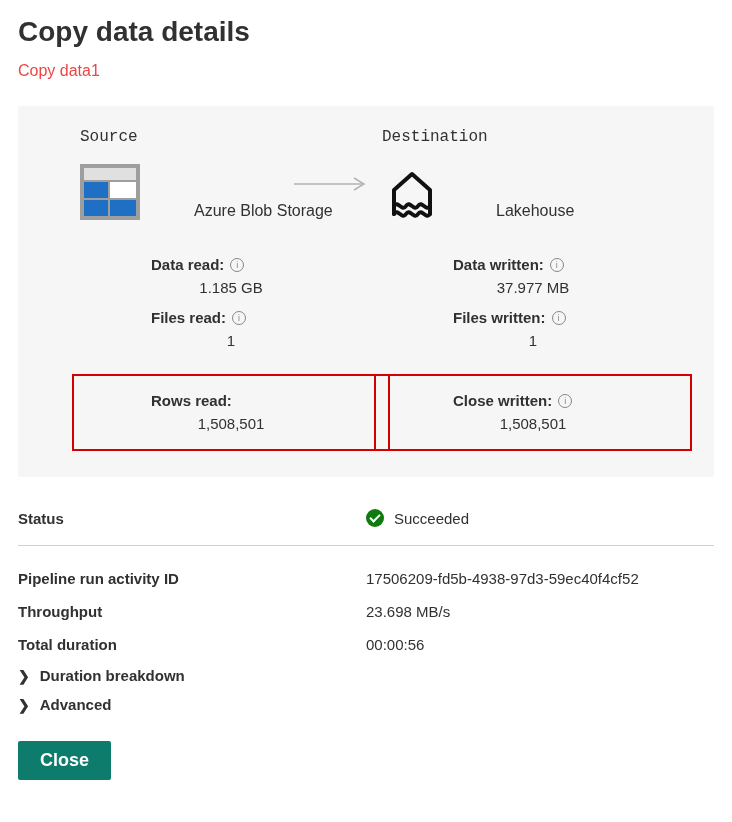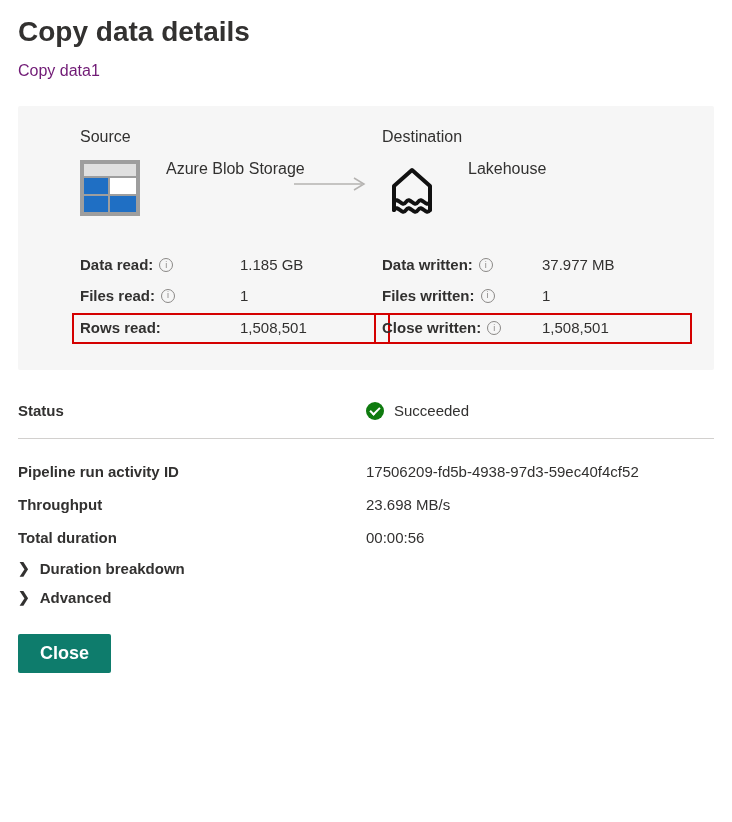--- a/index.html
+++ b/index.html
@@ -11,46 +11,48 @@
     width: 732px;
     background: #fff;
   }
   .title {
     font-size: 28px;
     font-weight: 600;
     margin: 0 0 14px 0;
   }
   .subtitle {
     font-size: 16px;
-    color: #701a75;
+    color: #ef4444;
     margin: 0 0 26px 0;
   }
   .panel {
     background: #f6f6f6;
     padding: 22px 30px 26px 30px;
     border-radius: 2px;
     margin-bottom: 24px;
     display: flex;
     gap: 0;
   }
   .col {
     flex: 1;
     position: relative;
   }
   .col.left { padding-left: 32px; }
   .col-heading {
     font-size: 16px;
     margin: 0 0 14px 0;
     font-weight: 400;
+    font-family: Liberation Mono, monospace;
   }
   .service-row {
     display: flex;
-    align-items: flex-start;
+    align-items: flex-end;
     margin-bottom: 30px;
     height: 60px;
+    gap: 28px;
   }
   .service-icon {
     width: 60px;
     height: 56px;
     flex: 0 0 auto;
     margin-right: 26px;
   }
   .service-name {
     font-size: 16px;
     font-weight: 400;
@@ -63,20 +65,21 @@
     display:flex;
     align-items:center;
     justify-content:center;
   }
   .kv-row {
     display: flex;
     align-items: center;
     font-size: 15px;
     line-height: 1.5;
     padding: 4px 0;
+    flex-direction: column;
   }
   .kv-label {
     font-weight: 600;
     display: inline-flex;
     align-items: center;
     width: 160px;
   }
   .kv-value { flex: 1; }
   .info-icon {
     display:inline-flex;
@@ -85,22 +88,22 @@
     width:14px; height:14px;
     border:1px solid #8a8886;
     border-radius:50%;
     font-size:9px;
     color:#8a8886;
     margin-left:6px;
     font-weight:400;
   }
   .red-box {
     border: 2px solid #d40000;
-    padding: 2px 6px;
-    margin: 2px -8px 0 -8px;
+    padding: 14px 6px;
+    margin: 18px -8px 0 -8px;
   }
   .detail-table {
     margin-top: 4px;
   }
   .detail-row {
     display: flex;
     align-items: center;
     padding: 8px 0;
     font-size: 15px;
     gap: 8px;

